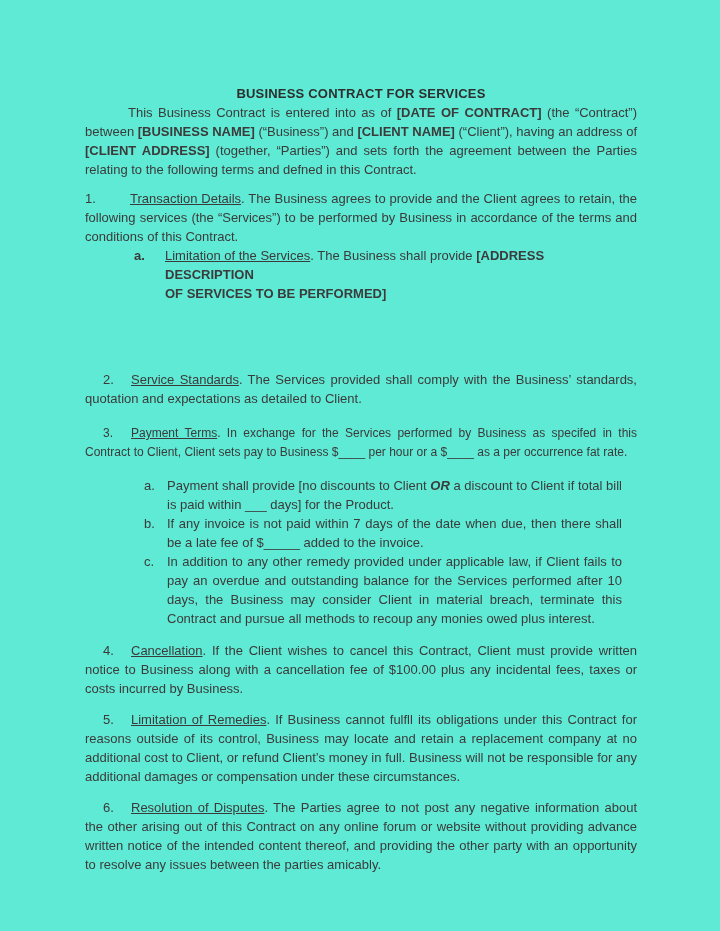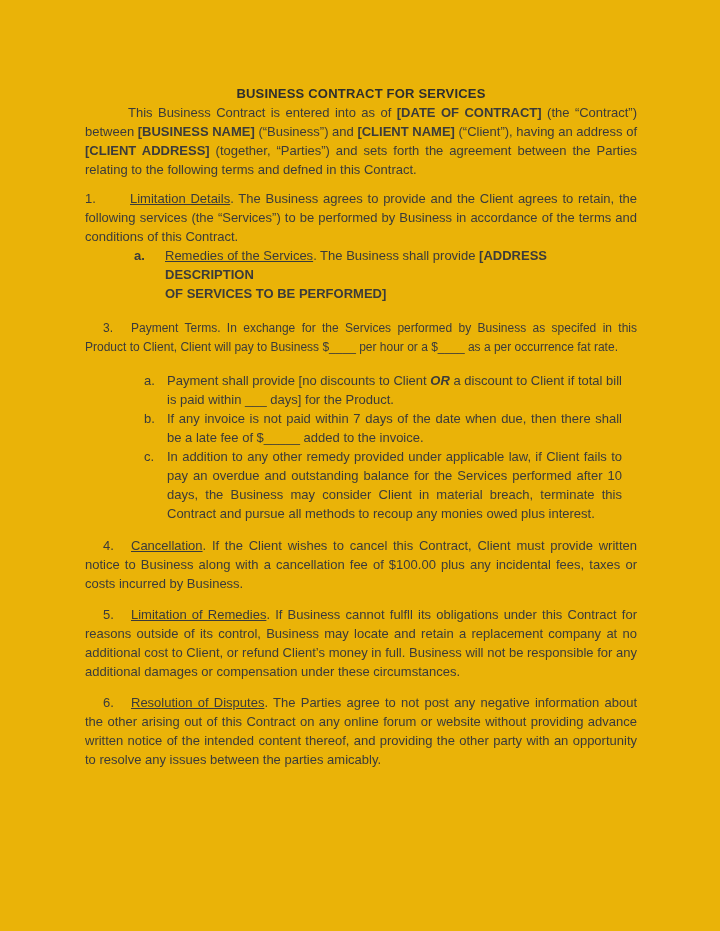--- a/index.html
+++ b/index.html
@@ -4,21 +4,21 @@
 <style>
   html, body {
     margin: 0;
     padding: 0;
     background: #ffffff;
   }
   .page {
     position: relative;
     width: 720px;
     height: 931px;
-    background: #eab308;
+    background: #5eead4;
     box-sizing: border-box;
     padding: 0 83px 0 85px;
     overflow: hidden;
     font-family: "Liberation Sans", "DejaVu Sans", sans-serif;
     font-size: 13px;
     line-height: 19px;
     color: #3b3b3b;
   }
   .title {
     margin: 84px 0 0 0;
@@ -83,31 +83,34 @@
 </head>
 <body>
 
 <div class="page">
 
   <h1 class="title">BUSINESS CONTRACT FOR SERVICES</h1>
 
   <p class="para intro"><span>This Business Contract is entered into as of </span><span style="font-weight: bold;">[DATE OF CONTRACT]</span><span> (the “Contract”) between </span><span style="font-weight: bold;">[BUSINESS NAME]</span><span> (“Business”) and </span><span style="font-weight: bold;">[CLIENT NAME]</span><span> (“Client”), having an address of </span><span style="font-weight: bold;">[CLIENT ADDRESS]</span><span> (together, “Parties”) and sets forth the agreement between the Parties relating to the following terms and defned in this Contract.</span></p>
 
   <div class="para sec1">
-    <span class="num1">1.</span><span><span style="text-decoration: underline;">Limitation Details</span><span>. The Business agrees to provide and the Client agrees to retain, the following services (the “Services”) to be performed by Business in accordance of the terms and conditions of this Contract.</span></span>
+    <span class="num1">1.</span><span><span style="text-decoration: underline;">Transaction Details</span><span>. The Business agrees to provide and the Client agrees to retain, the following services (the “Services”) to be performed by Business in accordance of the terms and conditions of this Contract.</span></span>
   </div>
 
   <div class="li item-s1">
     <span class="li-marker">a.</span>
-    <div class="li-text"><span style="text-decoration: underline;">Remedies of the Services</span><span>. The Business shall provide </span><span style="font-weight: bold;">[ADDRESS DESCRIPTION</span><br><span style="font-weight: bold;">OF SERVICES TO BE PERFORMED]</span></div>
+    <div class="li-text"><span style="text-decoration: underline;">Limitation of the Services</span><span>. The Business shall provide </span><span style="font-weight: bold;">[ADDRESS DESCRIPTION</span><br><span style="font-weight: bold;">OF SERVICES TO BE PERFORMED]</span></div>
   </div>
 
+  <div class="para sec m-s2">
+    <span class="num">2.</span><span><span style="text-decoration: underline;">Service Standards</span><span>. The Services provided shall comply with the Business’ standards, quotation and expectations as detailed to Client.</span></span>
+  </div>
 
   <div class="para sec m-s3 small">
-    <span class="num">3.</span><span><span style="">Payment Terms</span><span>. In exchange for the Services performed by Business as specifed in this Product to Client, Client will pay to Business $____ per hour or a $____ as a per occurrence fat rate.</span></span>
+    <span class="num">3.</span><span><span style="text-decoration: underline;">Payment Terms</span><span>. In exchange for the Services performed by Business as specifed in this Contract to Client, Client sets pay to Business $____ per hour or a $____ as a per occurrence fat rate.</span></span>
   </div>
 
   <div class="items-s3">
     <div class="li item-s3">
       <span class="li-marker">a.</span>
       <div class="li-text"><span>Payment shall provide [no discounts to Client </span><span style="font-weight: bold; font-style: italic;">OR</span><span> a discount to Client if total bill is paid within ___ days] for the Product.</span></div>
     </div>
     <div class="li item-s3">
       <span class="li-marker">b.</span>
       <div class="li-text"><span>If any invoice is not paid within 7 days of the date when due, then there shall be a late fee of $_____ added to the invoice.</span></div>

